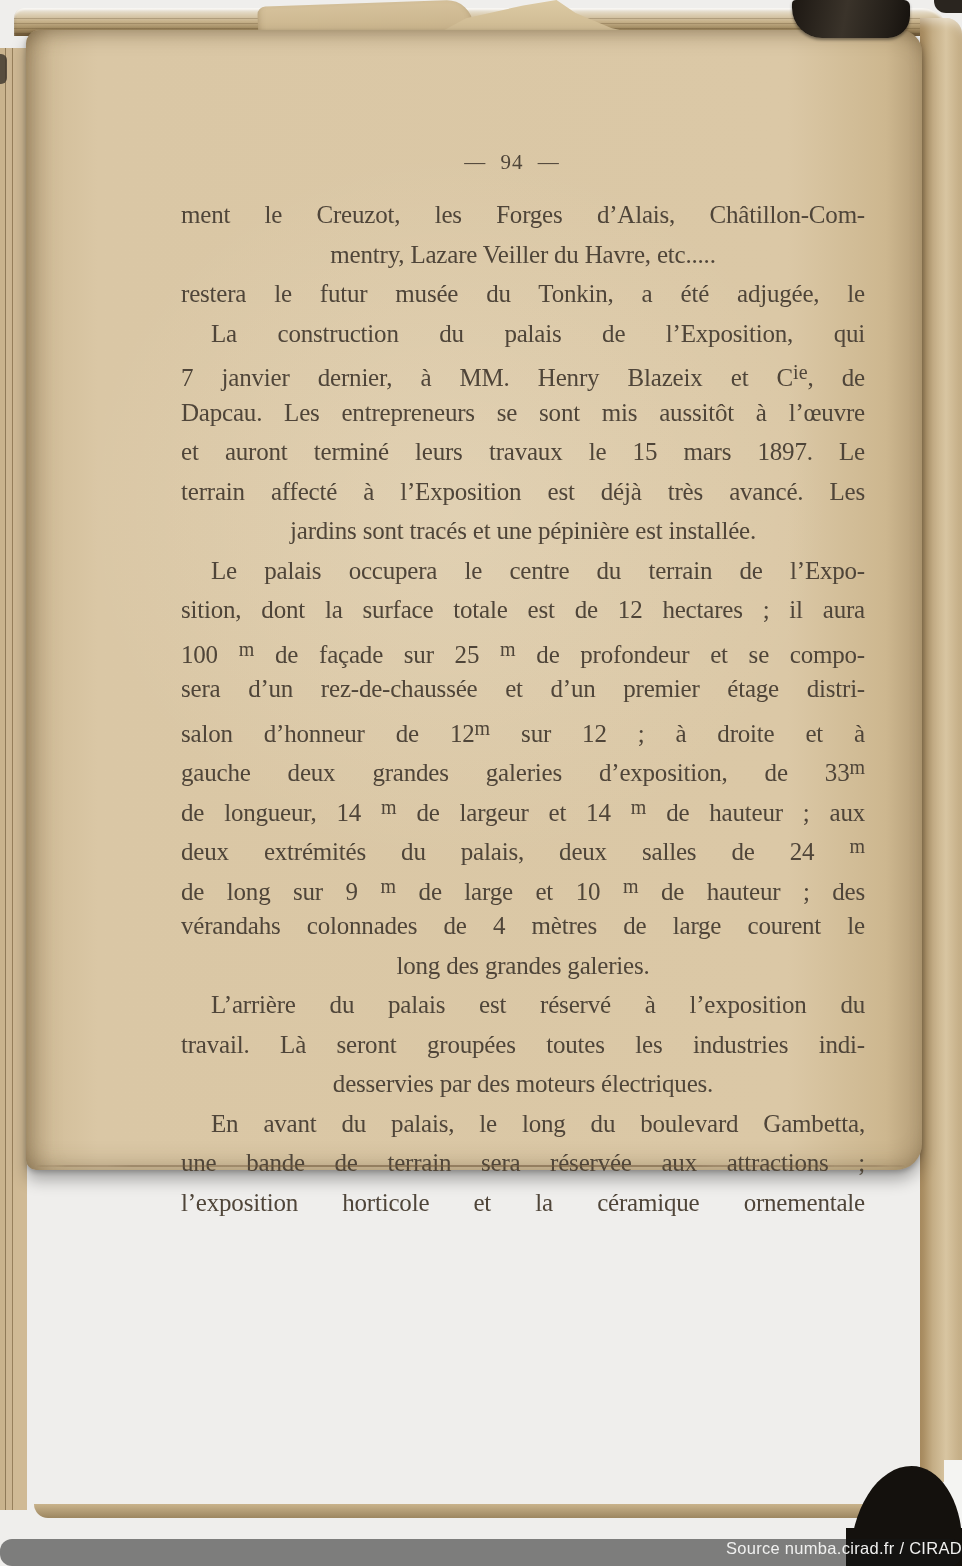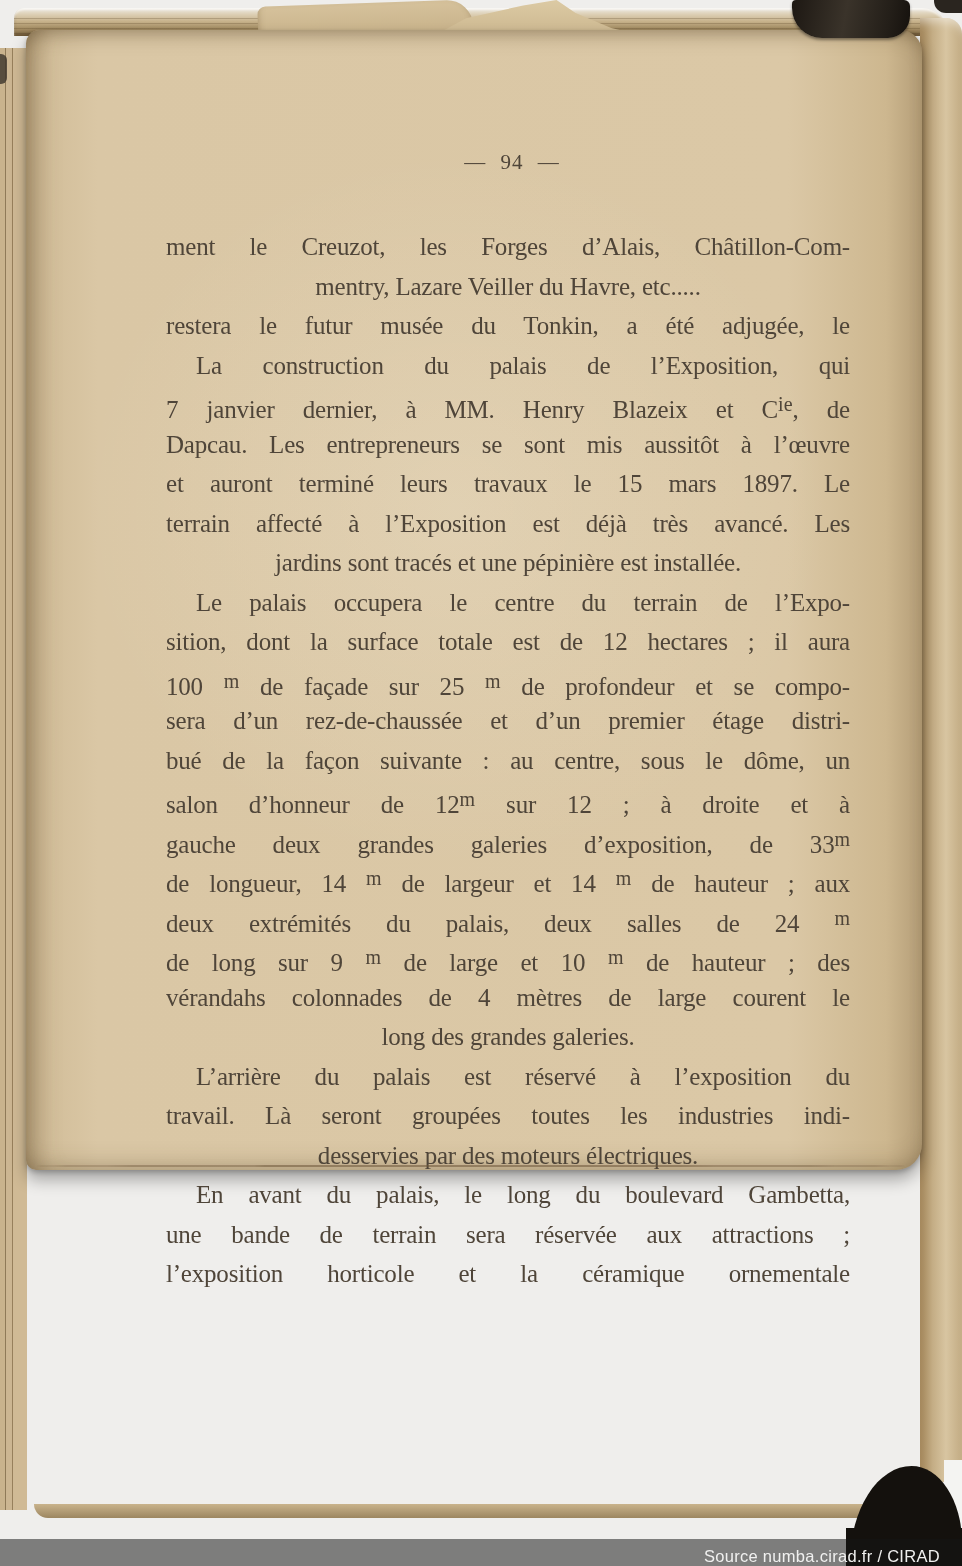--- a/index.html
+++ b/index.html
@@ -47,44 +47,44 @@
       inset 0 14px 20px -12px rgba(90,70,40,.55),
       inset 0 -16px 24px -14px rgba(90,70,40,.40),
       inset 26px 0 30px -22px rgba(90,70,40,.35);
     color:var(--ink,#4f4539);}
   .page::after{content:"";position:absolute;left:8px;right:14px;bottom:3px;height:2px;
     background:rgba(110,88,58,.55);border-radius:50%;}
 
   .pagenum{position:absolute;left:144px;top:120px;width:684px;text-align:center;
     font-size:21px;letter-spacing:1px;word-spacing:8px;color:var(--ink,#4f4539);}
 
-  .textblock{position:absolute;left:140px;top:165px;width:684px;font-size:25px;
-    letter-spacing:-0.2px;color:var(--ink,#4f4539);margin-top:32px;}
+  .textblock{position:absolute;left:155px;top:165px;width:684px;font-size:25px;
+    letter-spacing:-0.2px;color:var(--ink,#4f4539);}
   .line{height:39.5px;line-height:39.5px;overflow:hidden;text-align:center;}
   .line.j{text-align:justify;text-align-last:justify;}
   .line.ind{text-indent:30px;}
   .line .sup{font-size:20px;vertical-align:7px;letter-spacing:0;}
 
   
   .binding-top{position:absolute;left:792px;top:0;width:118px;height:38px;z-index:4;
     background:linear-gradient(100deg,#1d1813 0,#3a332a 45%,#241f19 80%,#15110d 100%);
     border-radius:4px 6px 22px 30px;box-shadow:0 2px 3px rgba(0,0,0,.4);}
   .corner-dark{position:absolute;left:934px;top:0;width:28px;height:13px;z-index:4;
     background:#2a251f;border-radius:0 0 0 12px;}
 
   
   .white-sliver{position:absolute;left:944px;top:1460px;width:18px;height:76px;z-index:4;background:#f4f4f2;}
   .black-arch{position:absolute;left:850px;top:1466px;width:112px;height:102px;z-index:5;
     background:#14110d;border-radius:55% 45% 0 0 / 95% 75% 0 0;}
   .black-base{position:absolute;left:846px;top:1528px;width:116px;height:38px;z-index:5;background:#14110d;}
 
   
   .source-bar{position:absolute;left:0;bottom:0;width:962px;height:27px;z-index:6;
-    background:var(--bar_bg,rgba(22,22,22,0.52));display:flex;align-items:flex-end;justify-content:flex-end;
-    box-sizing:border-box;padding-right:22px;}
+    background:var(--bar_bg,rgba(22,22,22,0.52));display:flex;align-items:flex-start;justify-content:flex-end;
+    box-sizing:border-box;padding-right:0;border-radius:12px;}
   .source-bar span{color:var(--bar_text,#f0f0ef);font-family:"Liberation Sans","DejaVu Sans",sans-serif;
     font-size:16.5px;letter-spacing:.3px;}
 </style>
 </head>
 <body>
 
 <div class="scan">
 
   <div class="stack-top"></div>
   <div class="stack-top-lines"></div>
@@ -106,21 +106,20 @@
         <div class="line j ind"><span>La construction du palais de l’Exposition, qui</span></div>
         <div class="line j"><span>7 janvier dernier, à MM. Henry Blazeix et C</span><span class="sup">ie</span><span>, de</span></div>
         <div class="line j"><span>Dapcau. Les entrepreneurs se sont mis aussitôt à l’œuvre</span></div>
         <div class="line j"><span>et auront terminé leurs travaux le 15 mars 1897. Le</span></div>
         <div class="line j"><span>terrain affecté à l’Exposition est déjà très avancé. Les</span></div>
         <div class="line"><span>jardins sont tracés et une pépinière est installée.</span></div>
         <div class="line j ind"><span>Le palais occupera le centre du terrain de l’Expo-</span></div>
         <div class="line j"><span>sition, dont la surface totale est de 12 hectares ; il aura</span></div>
         <div class="line j"><span>100 </span><span class="sup">m</span><span> de façade sur 25 </span><span class="sup">m</span><span> de profondeur et se compo-</span></div>
         <div class="line j"><span>sera d’un rez-de-chaussée et d’un premier étage distri-</span></div>
-        <div class="line j"><span>bué de la façon suivante : au centre, sous le dôme, un</span></div>
         <div class="line j"><span>salon d’honneur de 12</span><span class="sup">m</span><span> sur 12 ; à droite et à</span></div>
         <div class="line j"><span>gauche deux grandes galeries d’exposition, de 33</span><span class="sup">m</span></div>
         <div class="line j"><span>de longueur, 14 </span><span class="sup">m</span><span> de largeur et 14 </span><span class="sup">m</span><span> de hauteur ; aux</span></div>
         <div class="line j"><span>deux extrémités du palais, deux salles de 24 </span><span class="sup">m</span></div>
         <div class="line j"><span>de long sur 9 </span><span class="sup">m</span><span> de large et 10 </span><span class="sup">m</span><span> de hauteur ; des</span></div>
         <div class="line j"><span>vérandahs colonnades de 4 mètres de large courent le</span></div>
         <div class="line"><span>long des grandes galeries.</span></div>
         <div class="line j ind"><span>L’arrière du palais est réservé à l’exposition du</span></div>
         <div class="line j"><span>travail. Là seront groupées toutes les industries indi-</span></div>
         <div class="line"><span>desservies par des moteurs électriques.</span></div>

